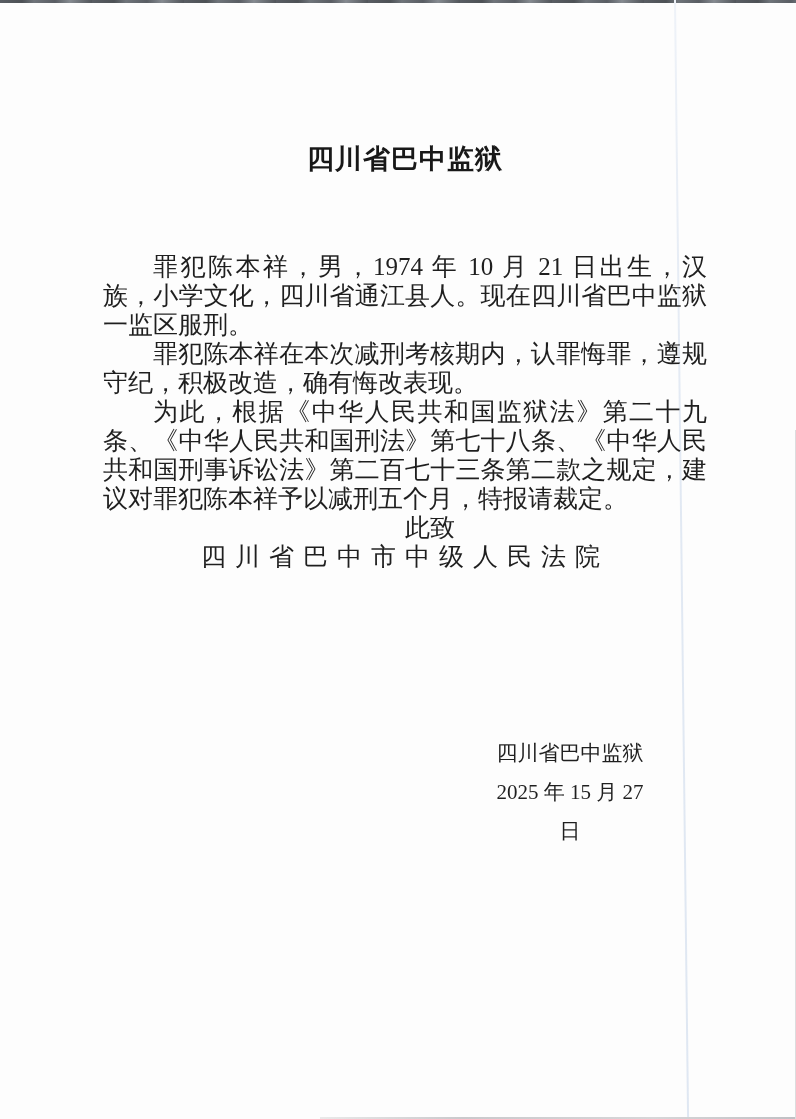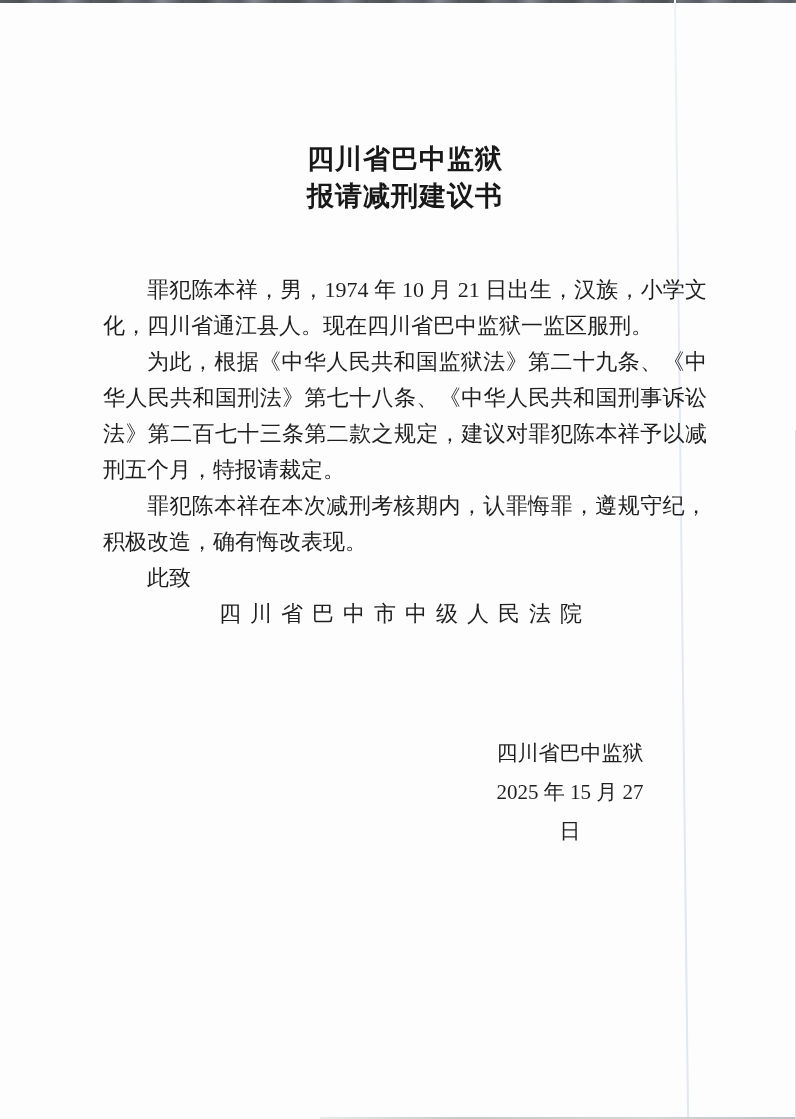--- a/index.html
+++ b/index.html
@@ -64,37 +64,37 @@
     font-family: "DejaVu Sans", "Liberation Sans", sans-serif;
     font-weight: bold;
     font-size: 27px;
     line-height: 37px;
     color: #181818;
     letter-spacing: 1px;
   }
   .doc-title span { display: block; }
   .body-text {
     position: absolute;
-    top: 272px; left: 0;
+    top: 252px; left: 0;
     width: 604px;
-    font-size: 22px;
-    line-height: 36px;
+    font-size: 25px;
+    line-height: 29px;
     text-align: justify;
   }
   .body-text p {
     margin: 0;
     text-indent: 2em;
   }
   .body-text p.recipient {
     text-indent: 0;
     text-align: center;
     letter-spacing: 9px;
   }
   .body-text p.closing {
-    text-align: left;
+    text-align: center;
   }
   .signature-block {
     position: absolute;
     top: 734px; left: 485px;
     width: 170px;
     text-align: center;
     font-size: 21px;
     line-height: 39px;
   }
 </style>
@@ -105,27 +105,26 @@
 
   <div class="scan-top"></div>
   <div class="fold-line"></div>
   <div class="scan-bottom"></div>
   <div class="scan-right"></div>
 
   <div class="content">
 
     <h1 class="doc-title">
       <span>四川省巴中监狱</span>
-      <span>报请减刑建议书</span>
     </h1>
 
     <div class="body-text">
       <p>罪犯陈本祥，男，1974 年 10 月 21 日出生，汉族，小学文化，四川省通江县人。现在四川省巴中监狱一监区服刑。</p>
+      <p>罪犯陈本祥在本次减刑考核期内，认罪悔罪，遵规守纪，积极改造，确有悔改表现。</p>
       <p>为此，根据《中华人民共和国监狱法》第二十九条、《中华人民共和国刑法》第七十八条、《中华人民共和国刑事诉讼法》第二百七十三条第二款之规定，建议对罪犯陈本祥予以减刑五个月，特报请裁定。</p>
-      <p>罪犯陈本祥在本次减刑考核期内，认罪悔罪，遵规守纪，积极改造，确有悔改表现。</p>
       <p class="closing">此致</p>
       <p class="recipient">四川省巴中市中级人民法院</p>
     </div>
 
   </div>
 
   <div class="signature-block">
     <div>四川省巴中监狱</div>
     <div>2025 年 15 月 27 日</div>
   </div>

